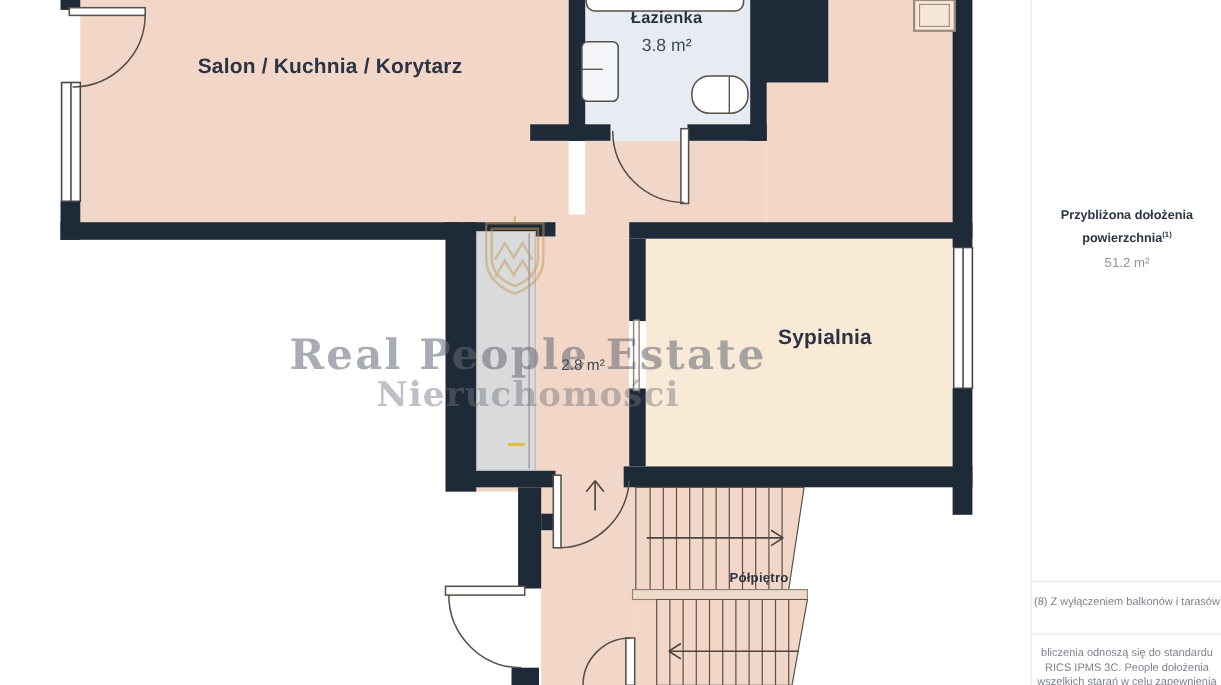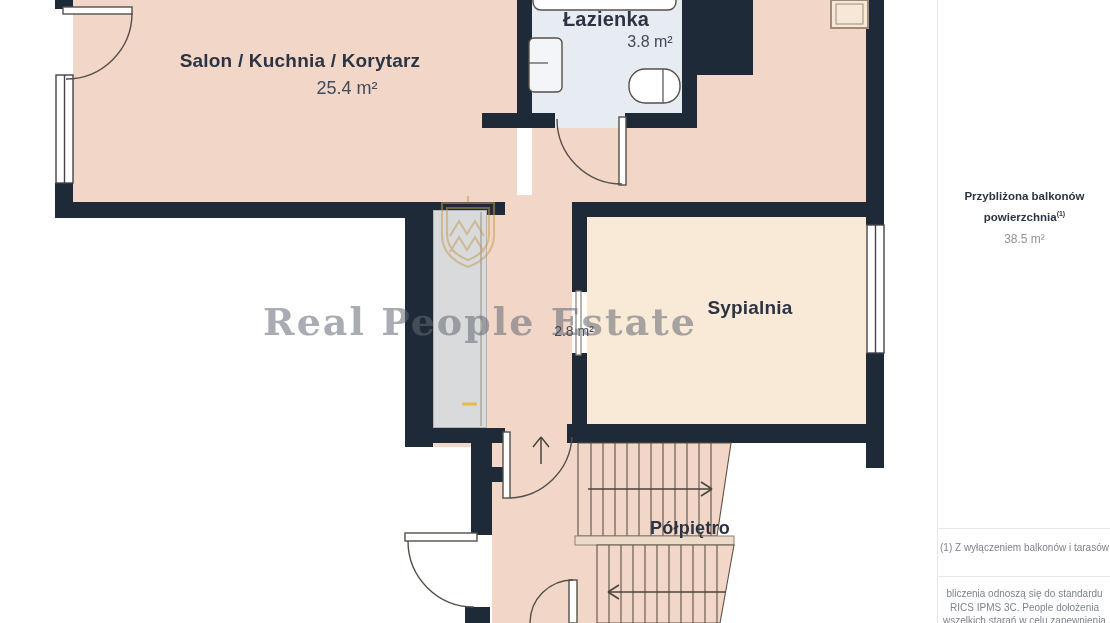--- a/index.html
+++ b/index.html
@@ -5,21 +5,21 @@
   html,body{margin:0;padding:0;background:#fff;}
   #stage{position:relative;width:1110px;height:623px;background:#ffffff;overflow:hidden;
          font-family:"Liberation Sans",sans-serif;}
   .wall{position:absolute;background:#1f2a38;}
   .floor-main{position:absolute;background:#f2d6c7;}
   .floor-bed{position:absolute;background:#f9e9d7;}
   .floor-bath{position:absolute;background:#e7ebf2;}
   .wardrobe{position:absolute;background:#d9dadb;border:1px solid #b3b3b5;box-sizing:border-box;}
   svg.overlay{position:absolute;left:0;top:0;width:1110px;height:623px;}
   .room-label{position:absolute;color:#2c3444;font-weight:bold;text-align:center;letter-spacing:.2px;}
-  .room-area{position:absolute;color:#414a5a;font-weight:400;text-align:center;margin-left:44px;}
+  .room-area{position:absolute;color:#414a5a;font-weight:400;text-align:center;}
   .wm-text{position:absolute;text-align:center;font-family:"DejaVu Serif","Liberation Serif",serif;
            font-weight:600;pointer-events:none;}
   #wm1{left:230px;top:299px;width:500px;font-size:38px;color:rgba(98,103,114,.55);letter-spacing:2px;}
   #wm2{left:280px;top:341px;width:400px;font-size:31px;color:rgba(110,116,127,.45);letter-spacing:1px;}
   #sidebar{position:absolute;left:937px;top:0;width:173px;height:623px;background:#fff;
            border-left:1px solid #e6e6e6;}
   .sb-divider{position:absolute;left:0;width:173px;height:1px;background:#e8e8e8;}
   #sb-title{position:absolute;left:4px;top:188px;width:165px;text-align:center;
             font-size:11.5px;font-weight:bold;color:#2b3543;line-height:17px;}
   #sb-title sup{font-size:7px;}
@@ -183,42 +183,42 @@
     <g stroke="#c49a55" stroke-width="2.2" fill="none" opacity="0.5">
       <path d="M442,203 h52 v32 q0,22 -26,32 q-26,-10 -26,-32 Z"></path>
       <path d="M447,208 h42 v26 q0,18 -21,26 q-21,-8 -21,-26 Z"></path>
       <path d="M450,236 l9,-15 l8,13 l8,-13 l9,15"></path>
       <path d="M450,252 l9,-15 l8,13 l8,-13 l9,15"></path>
       <line x1="468" y1="203" x2="468" y2="196"></line>
     </g>
   </svg>
 
   <div id="wm1" class="wm-text">Real People Estate</div>
+  <div id="wm2" class="wm-text">Nieruchomości</div>
 
   <div class="room-label" style="left:100px;top:50px;width:400px;font-size:19px;">Salon / Kuchnia / Korytarz</div>
-  <div class="room-area" style="left:153px;top:78px;width:300px;font-size:18px;">25.4 m²</div>
-
-  <div class="room-label" style="left:531px;top:8px;width:150px;font-size:20px;">Łazienka</div>
+
+  <div class="room-label" style="left:531px;top:8px;width:150px;font-size:15px;">Łazienka</div>
   <div class="room-area" style="left:531px;top:33px;width:150px;font-size:16px;">3.8 m²</div>
 
   <div class="room-area" style="left:455px;top:323px;width:150px;font-size:14px;">2.8 m²</div>
 
   <div class="room-label" style="left:650px;top:297px;width:200px;font-size:19px;">Sypialnia</div>
 
-  <div class="room-label" style="left:615px;top:518px;width:150px;font-size:18px;">Półpiętro</div>
+  <div class="room-label" style="left:615px;top:518px;width:150px;font-size:12px;">Półpiętro</div>
 
   <div id="sidebar">
     <div id="sb-title">
-      <span>Przybliżona balkonów</span><br>
+      <span>Przybliżona dołożenia</span><br>
       <span>powierzchnia</span><sup>(1)</sup>
     </div>
-    <div id="sb-value">38.5 m²</div>
+    <div id="sb-value">51.2 m²</div>
     <div class="sb-divider" style="top:528px;"></div>
     <div class="sb-divider" style="top:576px;"></div>
-    <div id="note1" class="sb-note">(1) Z wyłączeniem balkonów i tarasów</div>
+    <div id="note1" class="sb-note">(8) Z wyłączeniem balkonów i tarasów</div>
     <div id="note2" class="sb-note">
       <span>bliczenia odnoszą się do standardu</span><br>
       <span>RICS IPMS 3C. People dołożenia</span><br>
       <span>wszelkich starań w celu zapewnienia</span>
     </div>
   </div>
 
 </div>
 
 </body></html>

